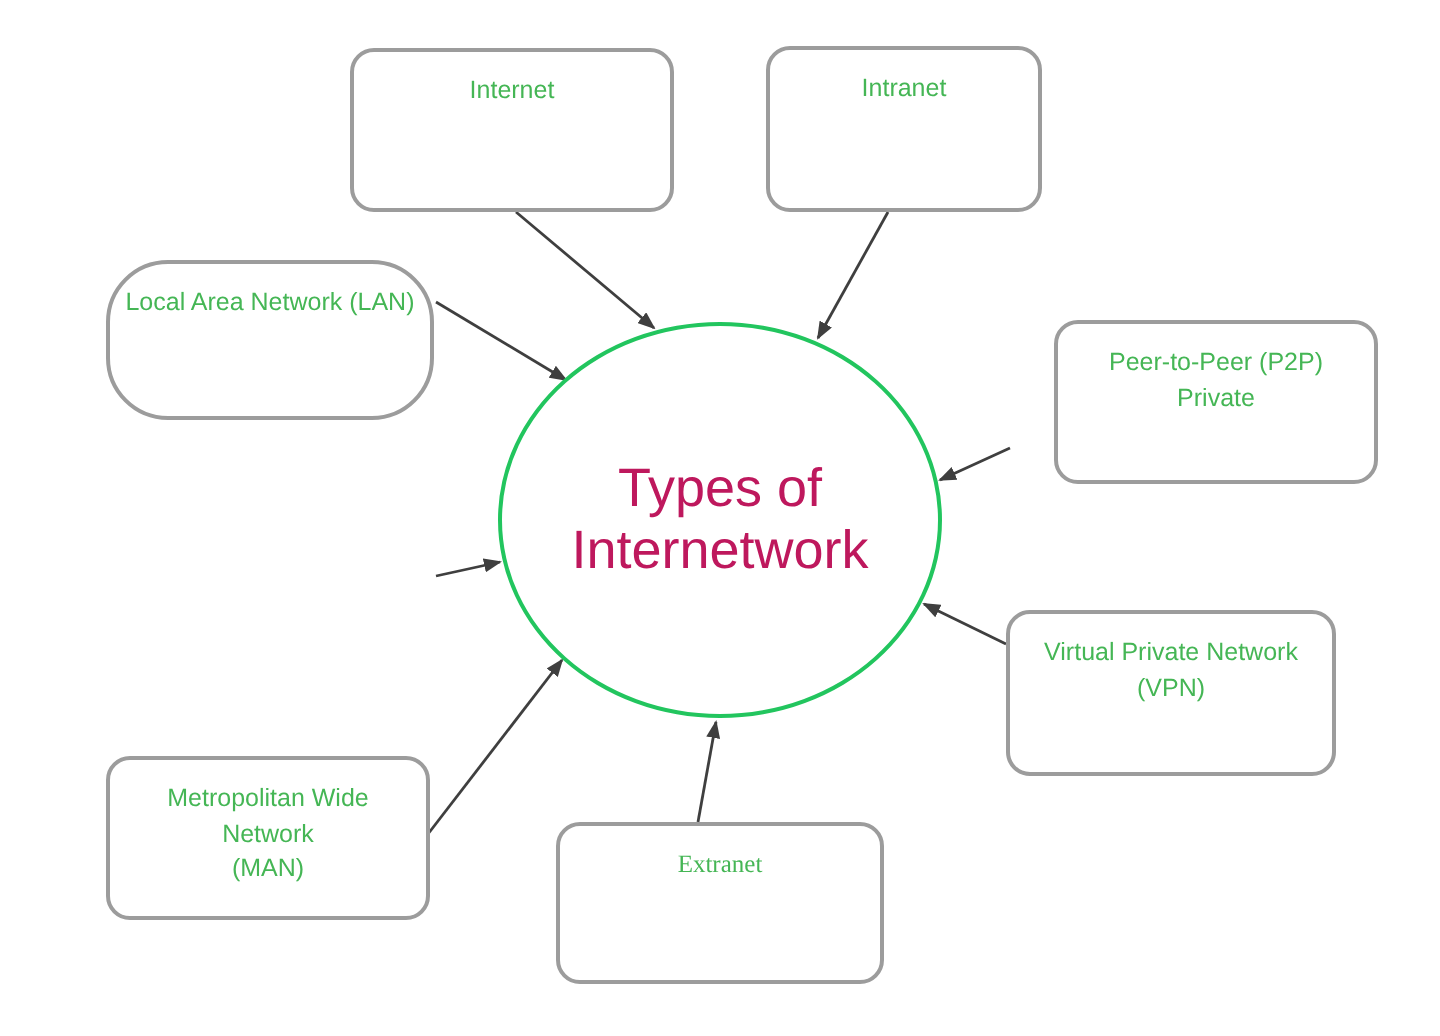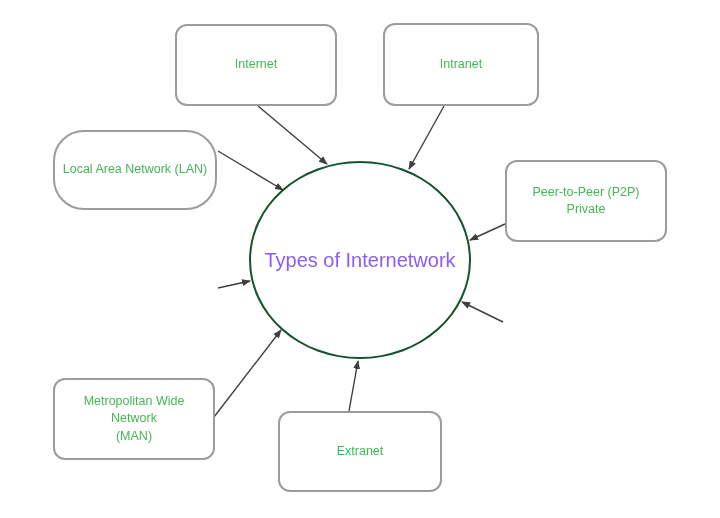--- a/index.html
+++ b/index.html
@@ -18,50 +18,49 @@
   }
   .node {
     position:absolute;
     box-sizing:border-box;
     border:2px solid #9c9c9c;
     border-radius:12px;
     background:#ffffff;
     display:flex;
     flex-direction:column;
     align-items:center;
-    justify-content:center;
     text-align:center;
     color:#45b655;
     font-size:12.5px;
     line-height:1.4;
-    padding:0 5px;
+    padding:11px 5px;
   }
   .node span { display:block; }
   #node-internet { left:175px; top:24px;  width:162px; height:82px; }
-  #node-intranet { left:383px; top:23px;  width:156px; height:83px; }
+  #node-intranet { left:383px; top:23px;  width:138px; height:83px; }
   #node-lan      { left:53px;  top:130px; width:164px; height:80px;border-radius:31px; }
   #node-wan      { left:53px;  top:248px; width:164px; height:84px; }
   #node-man      { left:53px;  top:378px; width:162px; height:82px; }
-  #node-p2p      { left:505px; top:160px; width:162px; height:82px; }
+  #node-p2p      { left:527px; top:160px; width:162px; height:82px; }
   #node-vpn      { left:503px; top:305px; width:165px; height:83px; }
-  #node-extranet { left:278px; top:411px; width:164px; height:81px; }
+  #node-extranet { left:278px; top:411px; width:164px; height:81px;font-family:Liberation Serif, serif; }
   .center-ellipse {
     position:absolute;
     left:249px; top:161px;
     width:222px; height:198px;
     box-sizing:border-box;
-    border:2px solid #14532d;
+    border:2px solid #22c55e;
     border-radius:50%;
     background:#ffffff;
     display:flex;
     align-items:center;
     justify-content:center;
     text-align:center;
-    color:#8b5cf6;
-    font-size:20px;
+    color:#be185d;
+    font-size:27px;
   }
 </style>
 </head>
 <body>
 
 <div class="canvas">
 
   <svg class="arrow-layer" viewBox="0 0 720 518">
     <defs>
       <marker id="ah" markerWidth="9" markerHeight="7" refX="8" refY="3.5" orient="auto" markerUnits="userSpaceOnUse">
@@ -94,20 +93,24 @@
   <div class="node" id="node-man">
     <span>Metropolitan Wide Network</span>
     <span>(MAN)</span>
   </div>
 
   <div class="node" id="node-p2p">
     <span>Peer-to-Peer (P2P)</span>
     <span>Private</span>
   </div>
 
+  <div class="node" id="node-vpn">
+    <span>Virtual Private Network</span>
+    <span>(VPN)</span>
+  </div>
 
   <div class="node" id="node-extranet">
     <span>Extranet</span>
   </div>
 
   <div class="center-ellipse">
     <span>Types of Internetwork</span>
   </div>
 
 </div>

